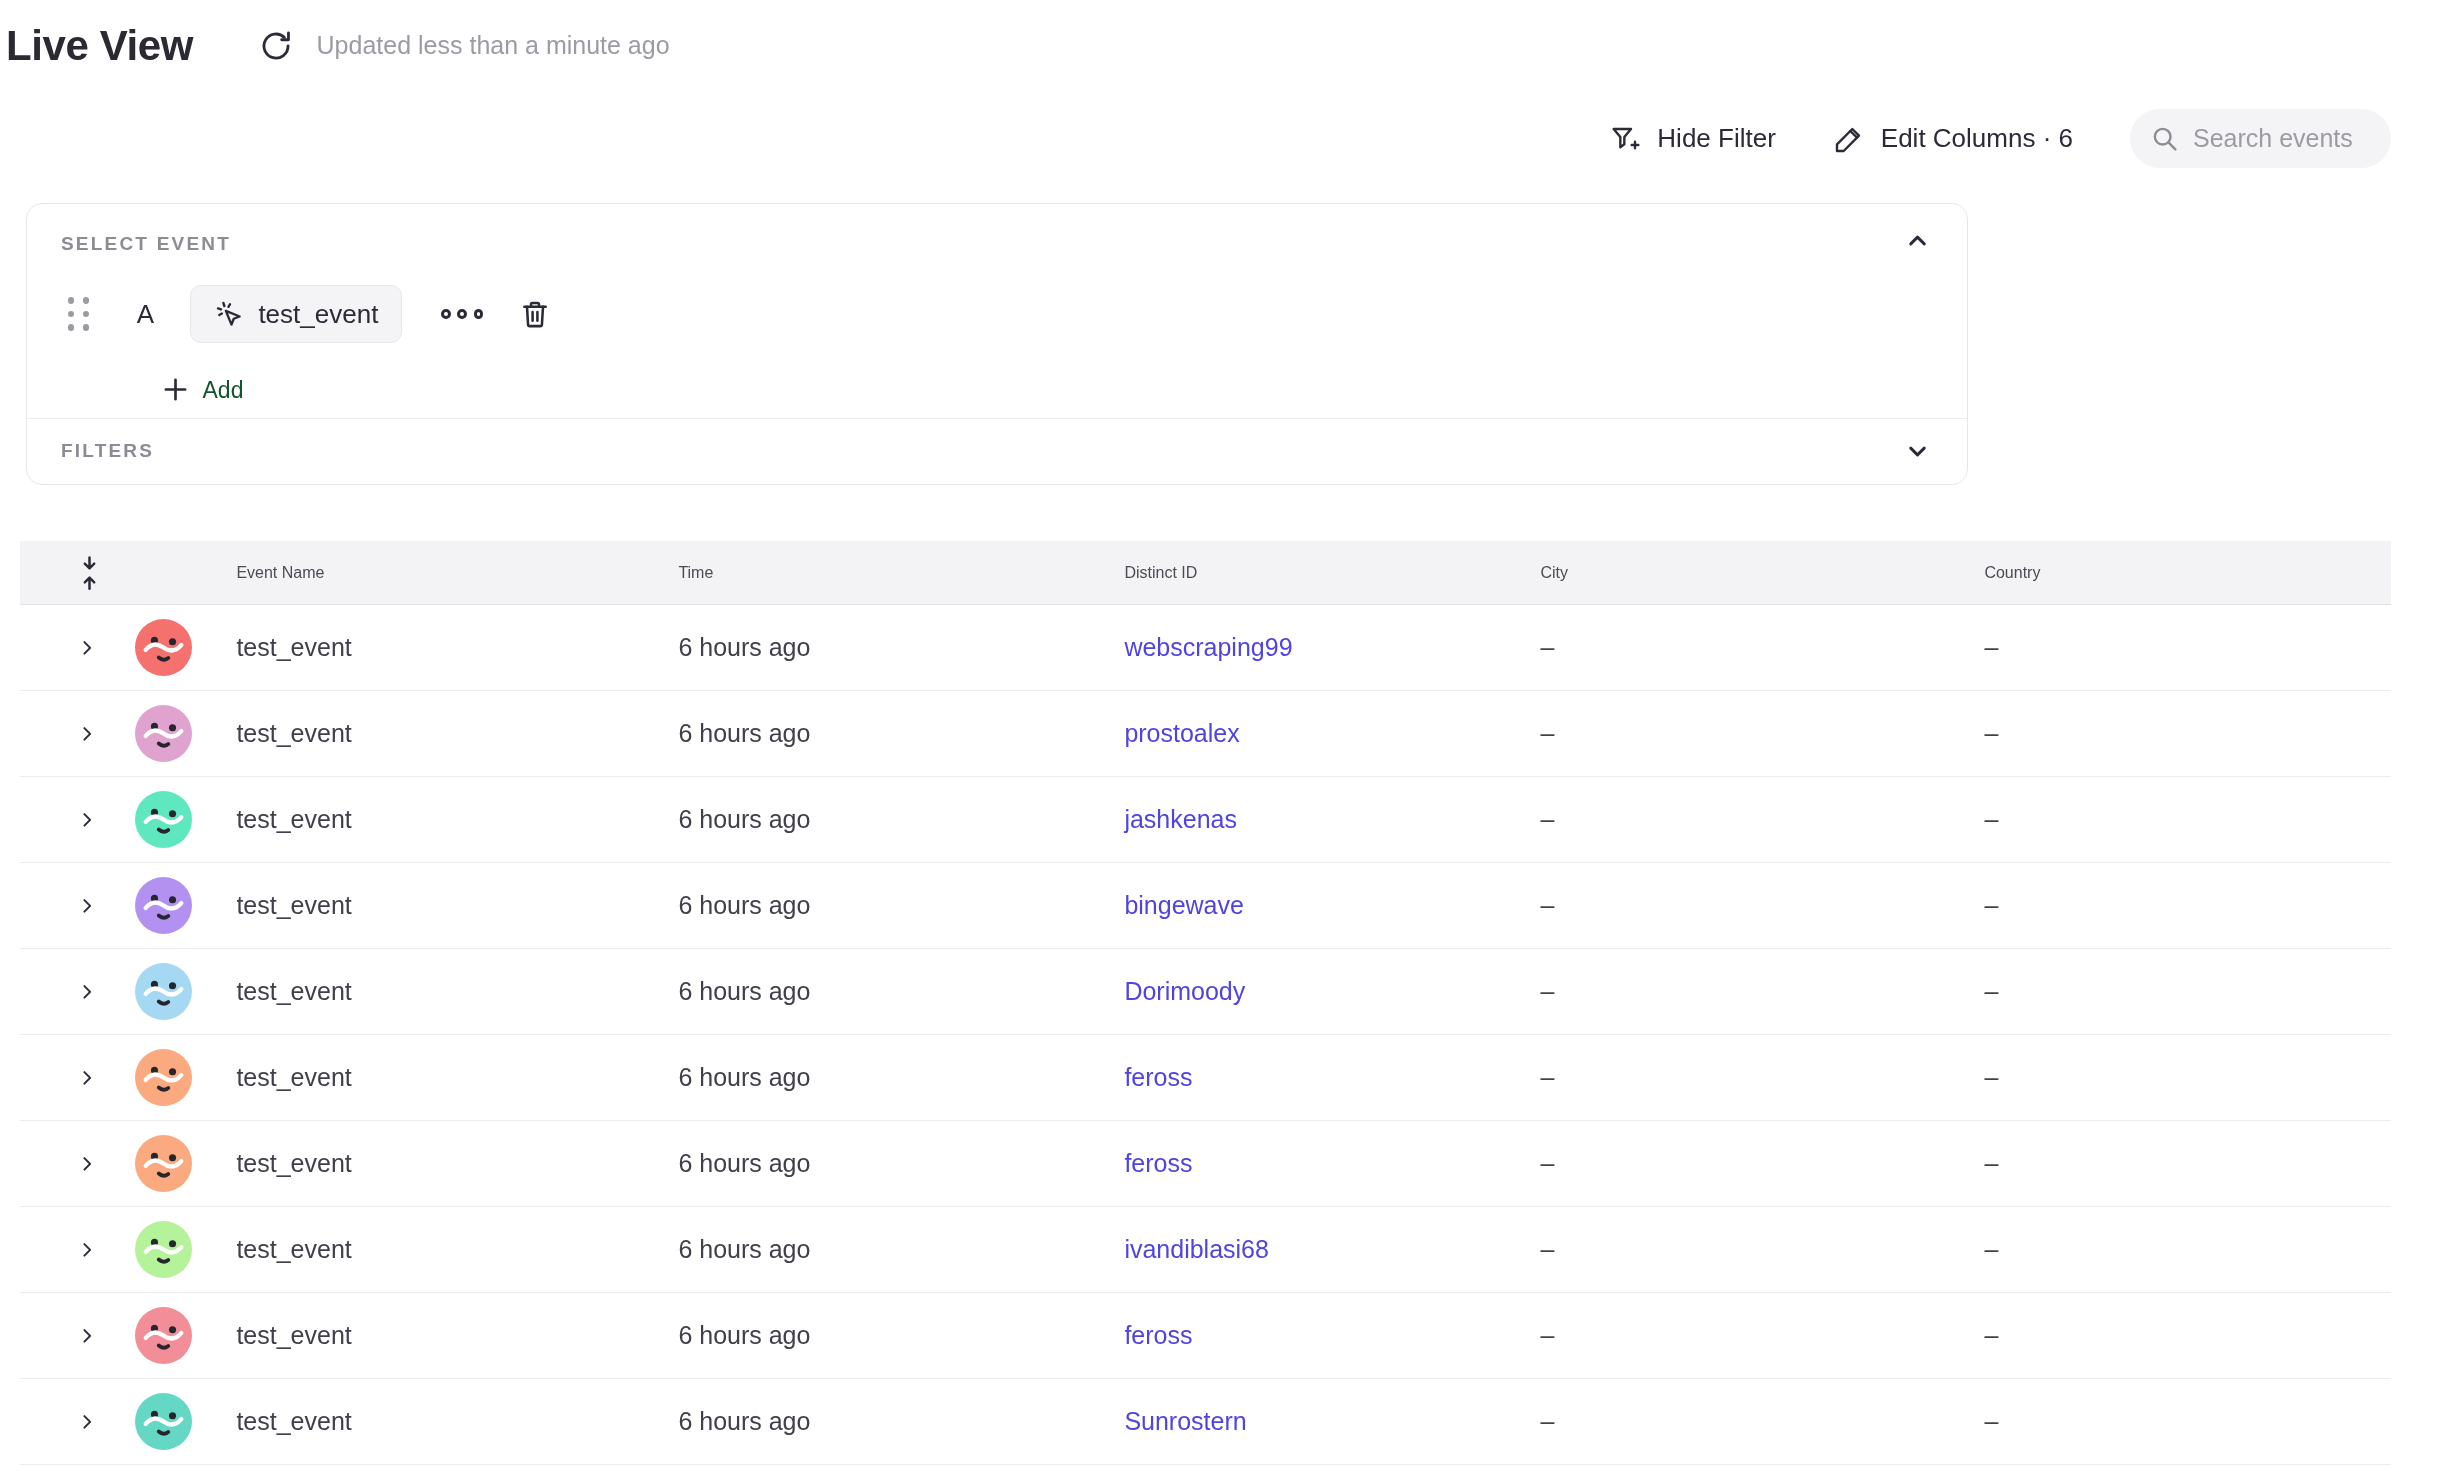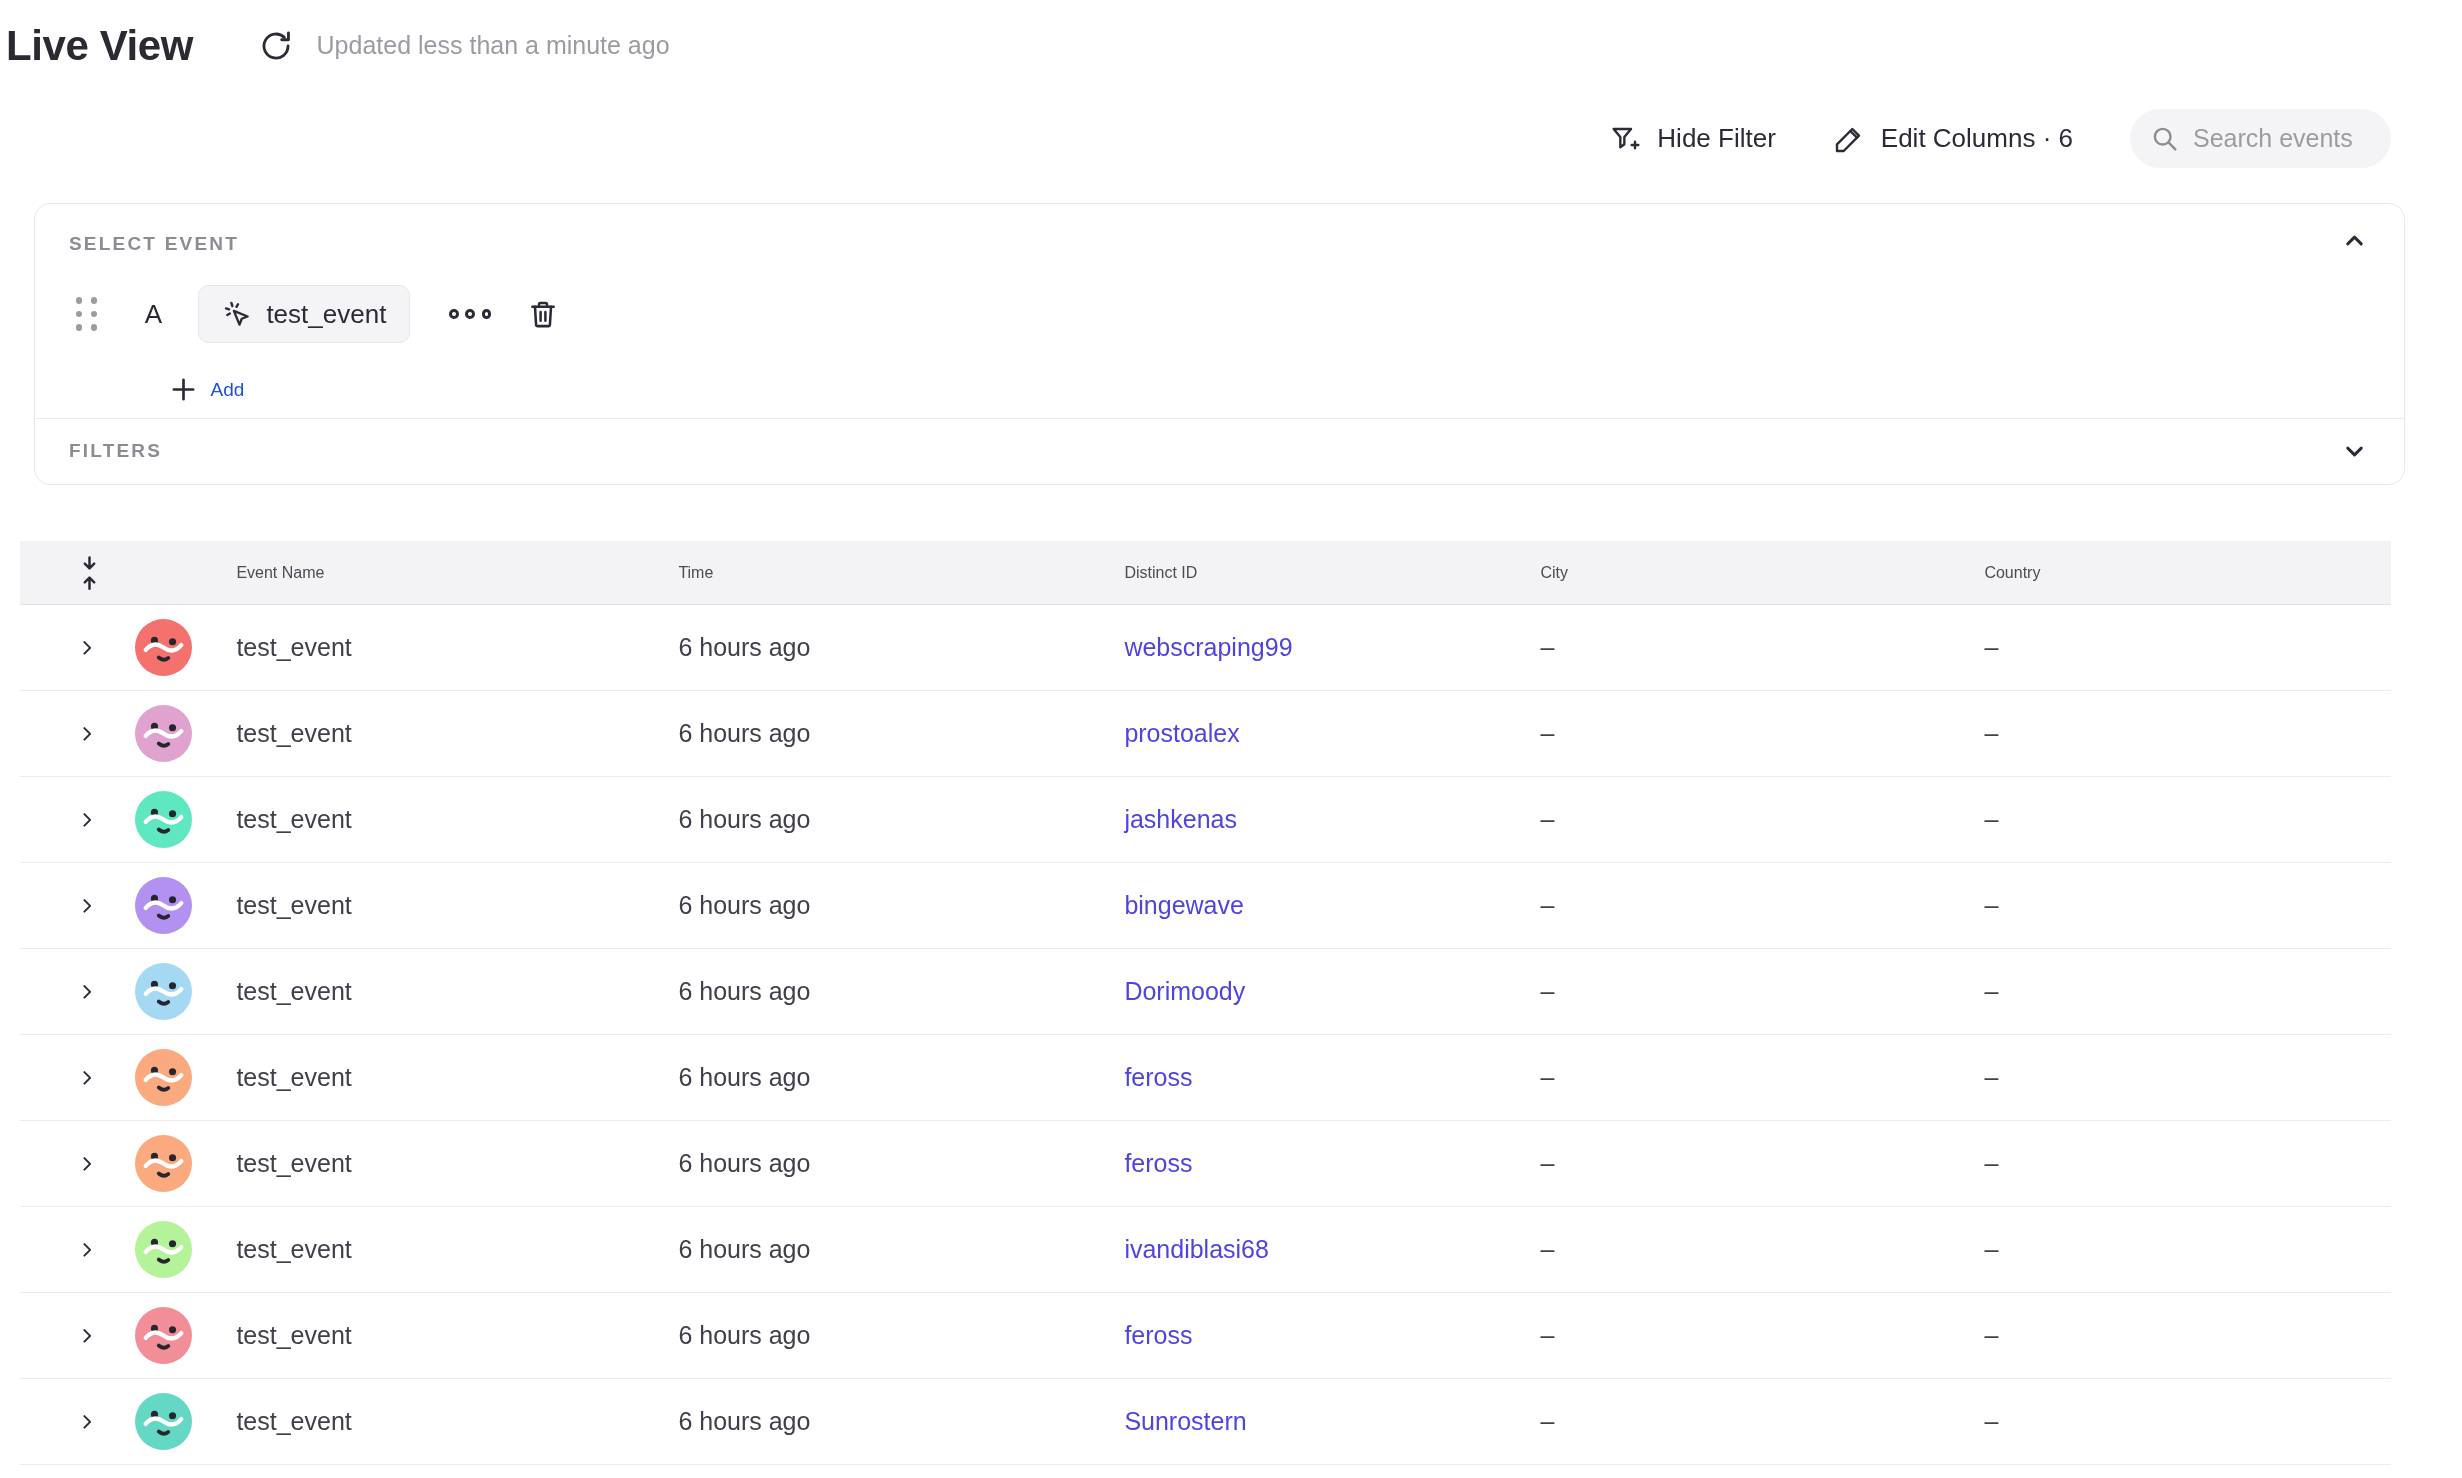--- a/index.html
+++ b/index.html
@@ -14,36 +14,36 @@
 
   
   .toolbar { position:absolute; top:109px; left:0; width:2391px; display:flex; justify-content:flex-end; align-items:center; gap:57px; }
   .tool-btn { display:flex; align-items:center; gap:16px; font-size:26px; font-weight:500; color:#2b2b38; cursor:pointer; }
   .search-box { width:261px; height:59px; background:#f4f4f6; border-radius:29.5px; display:flex; align-items:center; padding:0 19.7px; gap:14.3px; }
   .search-box input { border:none; outline:none; background:transparent; font-size:25px; color:#737373; width:179px;
                       font-family:"Liberation Sans", sans-serif; }
   .search-box input::placeholder { color:#9b9ba3; }
 
   
-  .qb-card { position:absolute; left:34px; top:203px; width:2371px; height:282px;
+  .qb-card { position:absolute; left:26px; top:203px; width:1942px; height:282px;
              border:1.8px solid #e7e7ea; border-radius:16px; background:#fff; }
   .qb-section-label { font-size:19px; font-weight:700; letter-spacing:2.2px; color:#8c8c95; }
   .qb-top { position:relative; height:214px; padding:29px 36px 0 34px; }
   .qb-collapse { position:absolute; right:36px; top:23px; cursor:pointer; }
   .event-row { display:flex; align-items:center; margin-top:30px; }
   .drag-handle { display:grid; grid-template-columns:7.2px 7.2px; grid-gap:7.2px; margin-left:7.2px; cursor:grab; }
   .drag-handle i { width:6.3px; height:6.3px; border-radius:50%; background:#9b9ba3; }
   .event-letter { font-size:26px; font-weight:500; color:#2b2b38; margin-left:47px; }
   .event-chip { margin-left:36px; display:flex; align-items:center; gap:14.3px; background:#f4f4f6;
                 border:0.9px solid #e6e6ea; border-radius:10.7px; padding:12.5px 23px; cursor:pointer; }
   .event-chip span { font-size:26px; font-weight:500; color:#2b2b38; }
   .more-btn { margin-left:30px; display:flex; gap:6.3px; cursor:pointer; padding:9px; }
   .more-btn i { width:9.8px; height:9.8px; border-radius:50%; border:3.1px solid #2b2b38; }
   .trash-btn { margin-left:27px; cursor:pointer; display:flex; }
-  .add-btn { display:flex; align-items:center; gap:12.5px; margin:32px 0 0 100px; font-size:19px; font-weight:500; color:#1d4ed8; cursor:pointer; width:max-content; }
+  .add-btn { display:flex; align-items:flex-end; gap:12.5px; margin:32px 0 0 100px; font-size:23px; font-weight:500; color:#14532d; cursor:pointer; width:max-content; }
   .qb-divider { border-top:1.8px solid #ececef; }
   .qb-filters { position:relative; height:64px; display:flex; align-items:center; padding:0 36px 0 34px; cursor:pointer; }
   .qb-filters .chev { position:absolute; right:36px; }
 
   
   .events-table { position:absolute; left:19.7px; top:541px; width:2371px; }
   .trow { display:grid; grid-template-columns:197px 442px 446px 416px 444px 1fr; align-items:center; }
   .thead { height:64px; background:#f3f3f5; border-bottom:1.8px solid #e3e3e6; }
   .thead .cell { font-size:16px; font-weight:500; color:#4b4b55; }
   .cell { padding-left:19.7px; }

